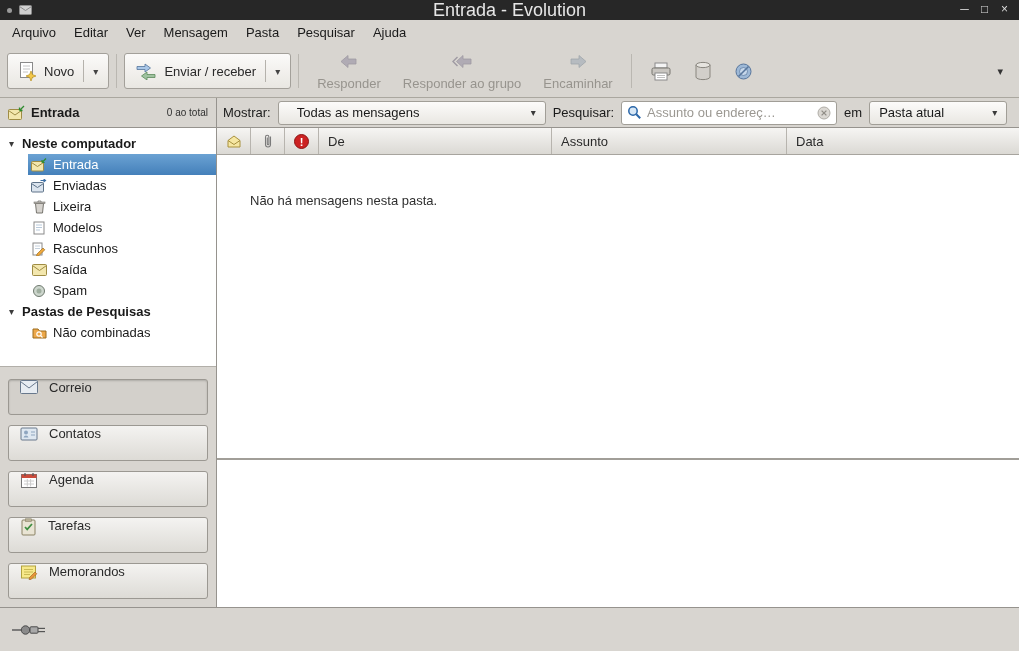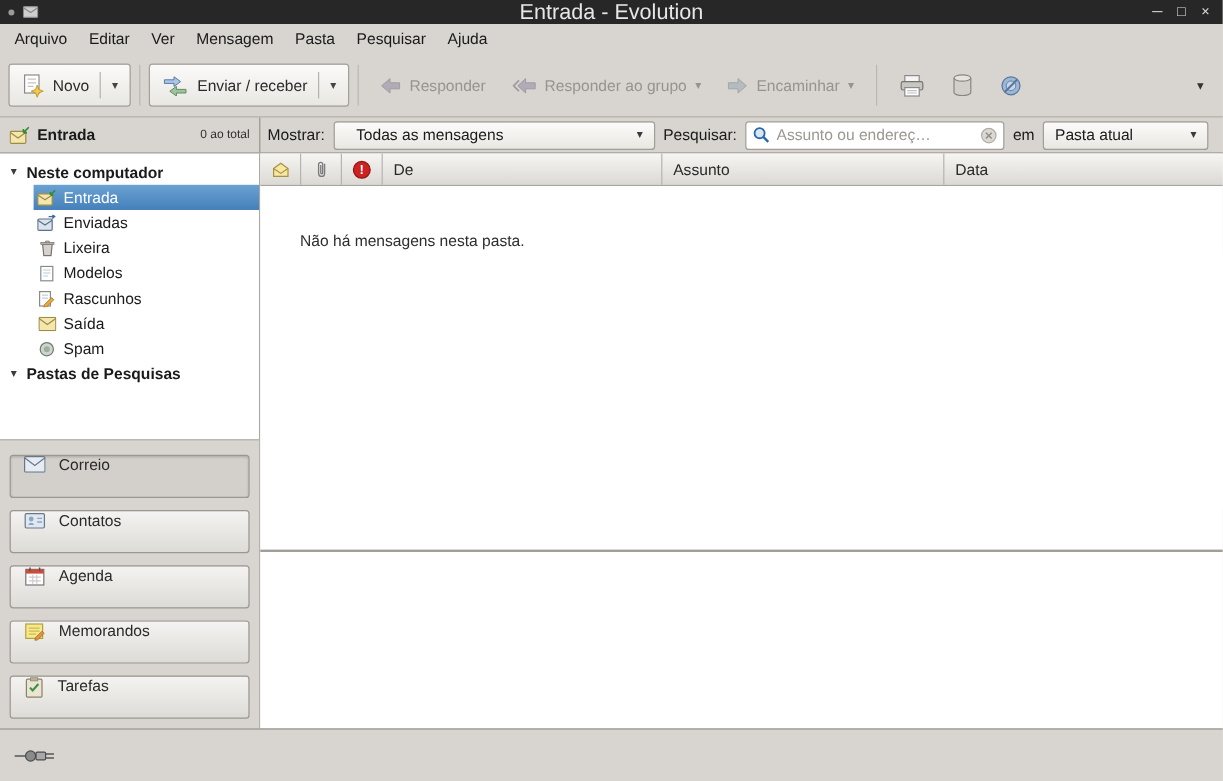--- a/index.html
+++ b/index.html
@@ -25,21 +25,21 @@
   .menu-item { padding:3px 9px; color:#1a1a1a; cursor:default; }
 
   
   .toolbar { height:53px; background:#d8d5d0; border-bottom:1px solid #aaa79f; display:flex; align-items:center; padding:0 7px; flex:none; }
   .tbtn { display:flex; align-items:center; gap:7px; height:36px; padding:0 10px;
           border:1px solid #a3a09a; border-radius:3px;
           background:linear-gradient(#fbfaf9,#e9e7e2); color:#2a2a2a; cursor:default; }
   .tbtn .arrow { font-size:10px; color:#444; }
   .split-sep { width:1px; height:22px; background:#b5b2ac; margin:0 2px; }
   .tbtn.flat { border-color:transparent; background:transparent; }
-  .tbtn.disabled { color:#97948e; }
+  .tbtn.disabled { color:#97948e;flex-direction:column; }
   .tbtn.disabled svg { opacity:.45; filter:grayscale(55%); }
   .tbtn.disabled .arrow { color:#97948e; }
   .tsep { width:1px; height:34px; background:#bab7b1; margin:0 7px; flex:none; }
   .overflow-btn { margin-left:auto; padding:6px 9px; font-size:11px; color:#333; cursor:default; }
 
   
   .headerrow { height:30px; background:#d8d5d0; border-bottom:1px solid #96938e; display:flex; flex:none; }
   .fb-left { width:217px; flex:none; border-right:1px solid #96938e; display:flex; align-items:center; gap:6px; padding:0 8px; }
   .fb-name { font-weight:bold; }
   .fb-count { margin-left:auto; font-size:10px; color:#2f2f2f; }
@@ -334,20 +334,30 @@
               </svg>
           </span>
           <span>Spam</span>
         </div>
 
         <div class="tgroup">
           <span class="expander">▾</span>
           <span>Pastas de Pesquisas</span>
         </div>
 
+        <div class="titem">
+          <span class="ficon icon">
+            <svg width="15" height="13" viewBox="0 0 15 13">
+                <path d="M1 3 h5 l1.5 2 H14 v7 H1 Z" fill="#eda84a" stroke="#9c6d1f"></path>
+                <circle cx="7" cy="8" r="2.2" fill="none" stroke="#fff" stroke-width="1.2"></circle>
+                <line x1="8.6" y1="9.6" x2="10.5" y2="11.5" stroke="#fff" stroke-width="1.2"></line>
+              </svg>
+          </span>
+          <span>Não combinadas</span>
+        </div>
       </div>
 
       <div class="switcher">
         <div class="sw-btn active">
           <span class="icon">
             <svg width="18" height="14" viewBox="0 0 18 14">
                 <rect x="0.5" y="0.5" width="17" height="13" rx="1" fill="#e7ecf2" stroke="#68788c"></rect>
                 <path d="M0.5 1.5 L9 8 L17.5 1.5" fill="none" stroke="#68788c"></path>
               </svg>
           </span>
@@ -370,37 +380,37 @@
                 <rect x="1.5" y="2.5" width="15" height="13" fill="#fff" stroke="#777"></rect>
                 <rect x="1.5" y="2.5" width="15" height="3.5" fill="#cc4b3b"></rect>
                 <path d="M5 1 v3 M13 1 v3" stroke="#555" stroke-width="1.2"></path>
                 <path d="M4 9 h10 M4 12 h10 M7.3 7 v7.5 M10.6 7 v7.5" stroke="#ccc"></path>
               </svg>
           </span>
           <span>Agenda</span>
         </div>
         <div class="sw-btn">
           <span class="icon">
+            <svg width="17" height="18" viewBox="0 0 17 18">
+                <rect x="2" y="2" width="13" height="15" rx="1" fill="#e9e4d4" stroke="#8a8265"></rect>
+                <rect x="5.5" y="0.8" width="6" height="2.6" fill="#b9b29a" stroke="#8a8265" stroke-width="0.6"></rect>
+                <path d="M5 9 l2.2 2.4 4.8 -5.4" stroke="#3e8e41" stroke-width="1.7" fill="none"></path>
+              </svg>
+          </span>
+          <span>Tarefas</span>
+        </div>
+        <div class="sw-btn">
+          <span class="icon">
             <svg width="18" height="16" viewBox="0 0 18 16">
                 <rect x="1.5" y="2" width="14" height="12" fill="#f7e98a" stroke="#b1a23f"></rect>
                 <path d="M4 5.5 h9 M4 8 h9 M4 10.5 h6" stroke="#c9ba55"></path>
                 <path d="M9.5 13.5 l5.5 -5.5 1.8 1.8 -5.5 5.5 -2.2 0.4 Z" fill="#e8943a" stroke="#96601e" stroke-width="0.6"></path>
               </svg>
           </span>
           <span>Memorandos</span>
-        </div>
-        <div class="sw-btn">
-          <span class="icon">
-            <svg width="17" height="18" viewBox="0 0 17 18">
-                <rect x="2" y="2" width="13" height="15" rx="1" fill="#e9e4d4" stroke="#8a8265"></rect>
-                <rect x="5.5" y="0.8" width="6" height="2.6" fill="#b9b29a" stroke="#8a8265" stroke-width="0.6"></rect>
-                <path d="M5 9 l2.2 2.4 4.8 -5.4" stroke="#3e8e41" stroke-width="1.7" fill="none"></path>
-              </svg>
-          </span>
-          <span>Tarefas</span>
         </div>
       </div>
     </div>
 
     <div class="main">
       <div class="list-header">
         <div class="hc iconcol">
           <span class="icon">
             <svg width="16" height="13" viewBox="0 0 16 13">
                 <path d="M2 5.5 L8 1 L14 5.5 V12 H2 Z" fill="#f6e7a2" stroke="#a8913f"></path>

